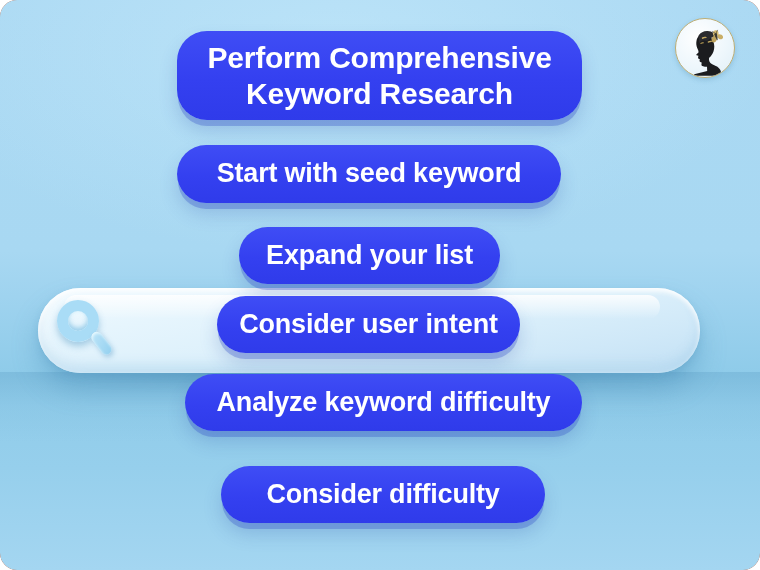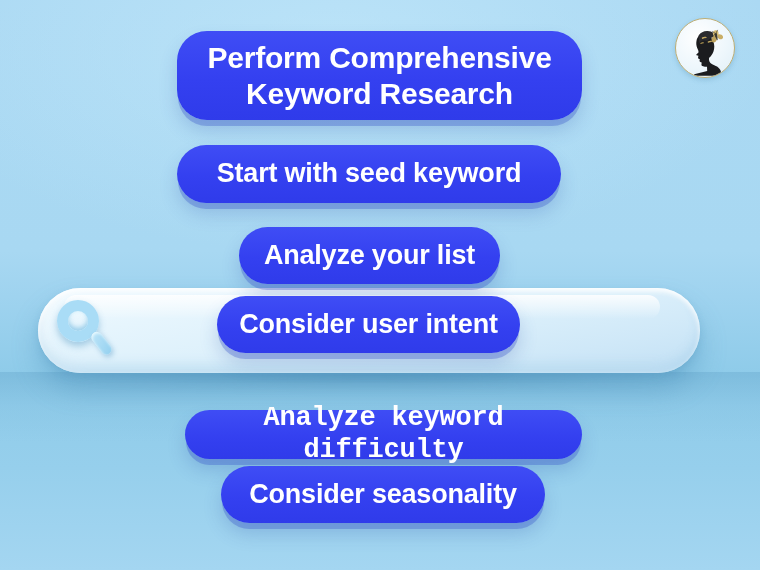--- a/index.html
+++ b/index.html
@@ -8,20 +8,21 @@
     width:760px; height:570px;
     overflow:hidden;
     font-family:"Liberation Sans", sans-serif;
   }
 
   #stage {
     position:relative;
     width:760px; height:570px;
     background:#c2410c;
     overflow:hidden;
+    border-radius:17px;
   }
 
   
   .bg-base {
     position:absolute; inset:0;
     background:linear-gradient(180deg,
       #abd9f3 0%,
       #a8d8f2 44%,
       #9fd3ef 52%,
       #8ecbe9 66%,
@@ -145,24 +146,24 @@
   <div class="searchbar"></div>
   <div class="magnifier">
     <div class="mag-ring"></div>
     <div class="mag-handle"></div>
   </div>
 
   <div id="pill-host">
       <div class="pill two-line" style="left: 177px; top: 31px; width: 405px; height: 89px; font-size: 30px;">Perform Comprehensive
 Keyword Research</div>
       <div class="pill" style="left: 177px; top: 145px; width: 384px; height: 58px; font-size: 27px;">Start with seed keyword</div>
-      <div class="pill" style="left: 239px; top: 227px; width: 261px; height: 57px; font-size: 27px;">Analyze your list</div>
+      <div class="pill" style="left: 239px; top: 227px; width: 261px; height: 57px; font-size: 27px;">Expand your list</div>
       <div class="pill" style="left: 217px; top: 296px; width: 303px; height: 57px; font-size: 27px;">Consider user intent</div>
-      <div class="pill" style="left: 185px; top: 410px; width: 397px; height: 49px; font-size: 27px; font-family: Liberation Mono, monospace;">Analyze keyword difficulty</div>
-      <div class="pill" style="left: 221px; top: 466px; width: 324px; height: 57px; font-size: 27px;">Consider seasonality</div>
+      <div class="pill" style="left: 185px; top: 374px; width: 397px; height: 57px; font-size: 27px;">Analyze keyword difficulty</div>
+      <div class="pill" style="left: 221px; top: 466px; width: 324px; height: 57px; font-size: 27px;">Consider difficulty</div>
     </div>
 
   <div class="logo">
     <svg width="60" height="60" viewBox="0 0 60 60">
 
       <path d="M30.5 13.2c-5.0 0-9.1 3.7-10.0 8.6-.5 2.7-.2 5.1.7 7.3.6 1.5 1.3 2.6 1.3 3.7 0 1.0-.6 1.5-1.4 1.9-.6.3-.9.7-.7 1.2.2.5.9.6 1.5.6.4 0 .6.2.5.6-.2.8-.5 1.5-.3 2.1.2.5.8.6 1.3.7.4.1.5.3.4.7-.2.7-.4 1.3-.1 1.8.3.5 1.1.6 1.6.8.4.2.4.6.3 1.0-.3 1.3-.2 2.3.8 2.9 1.1.7 2.9.8 4.6.7l.2 4.3-13.0 3.2v1.4h27.0v-1.8c0-4.6-2.9-7.0-6.9-8.6-2.3-.9-3.8-1.8-4.6-3.2-.7-1.2-.8-2.6-.6-4.3.7-.6 1.4-1.3 2.0-2.1 2.1-2.7 3.2-6.0 3.2-9.3 0-7.0-4.5-12.2-11.6-12.2z" fill="#1b1c1f"></path>
 
       <path d="M22.6 16.4c2.0-2.9 5.3-4.6 9.0-4.4 4.6.2 8.3 2.8 9.9 6.6-2.1-1.0-4.3-.9-6.2.2-1.5.9-2.4 2.2-3.9 2.7-1.7.6-3.2-.2-4.9.1-1.7.3-2.8 1.6-3.4 3.1-.3-2.9-.5-5.8-.5-8.3z" fill="#2a2b2f"></path>
 
       <path d="M26.0 18.6c1.4-.9 3.0-1.2 4.4-.6.5.2.3.9-.2.9-1.3.0-2.6.3-3.7 1.0-.5.3-1.0-.9-.5-1.3z" fill="#c2a860"></path>

